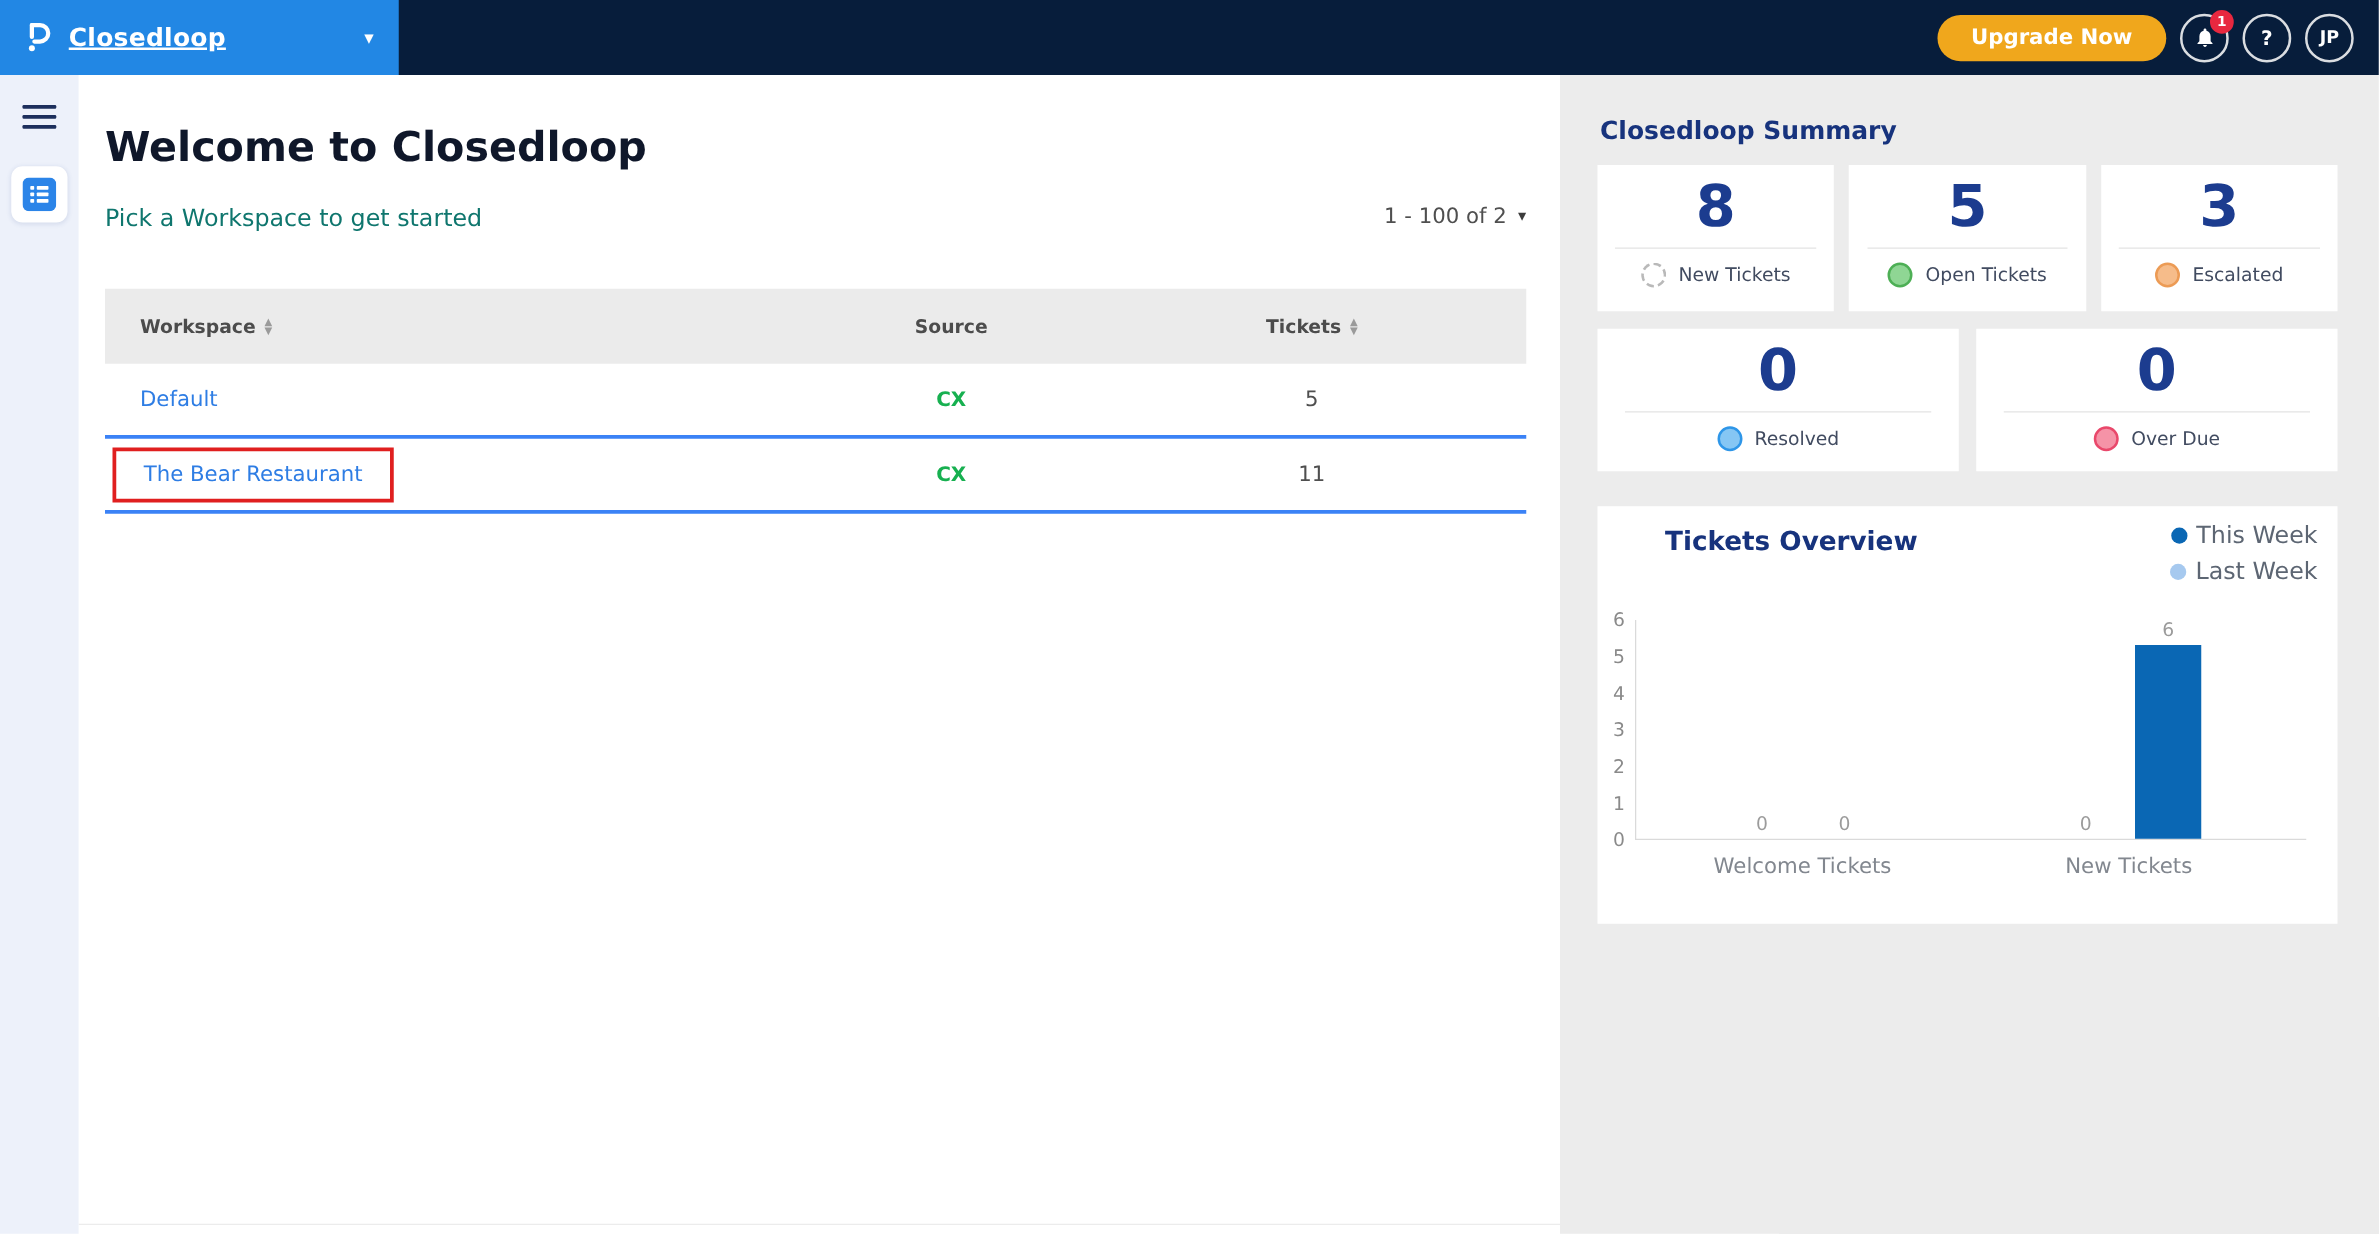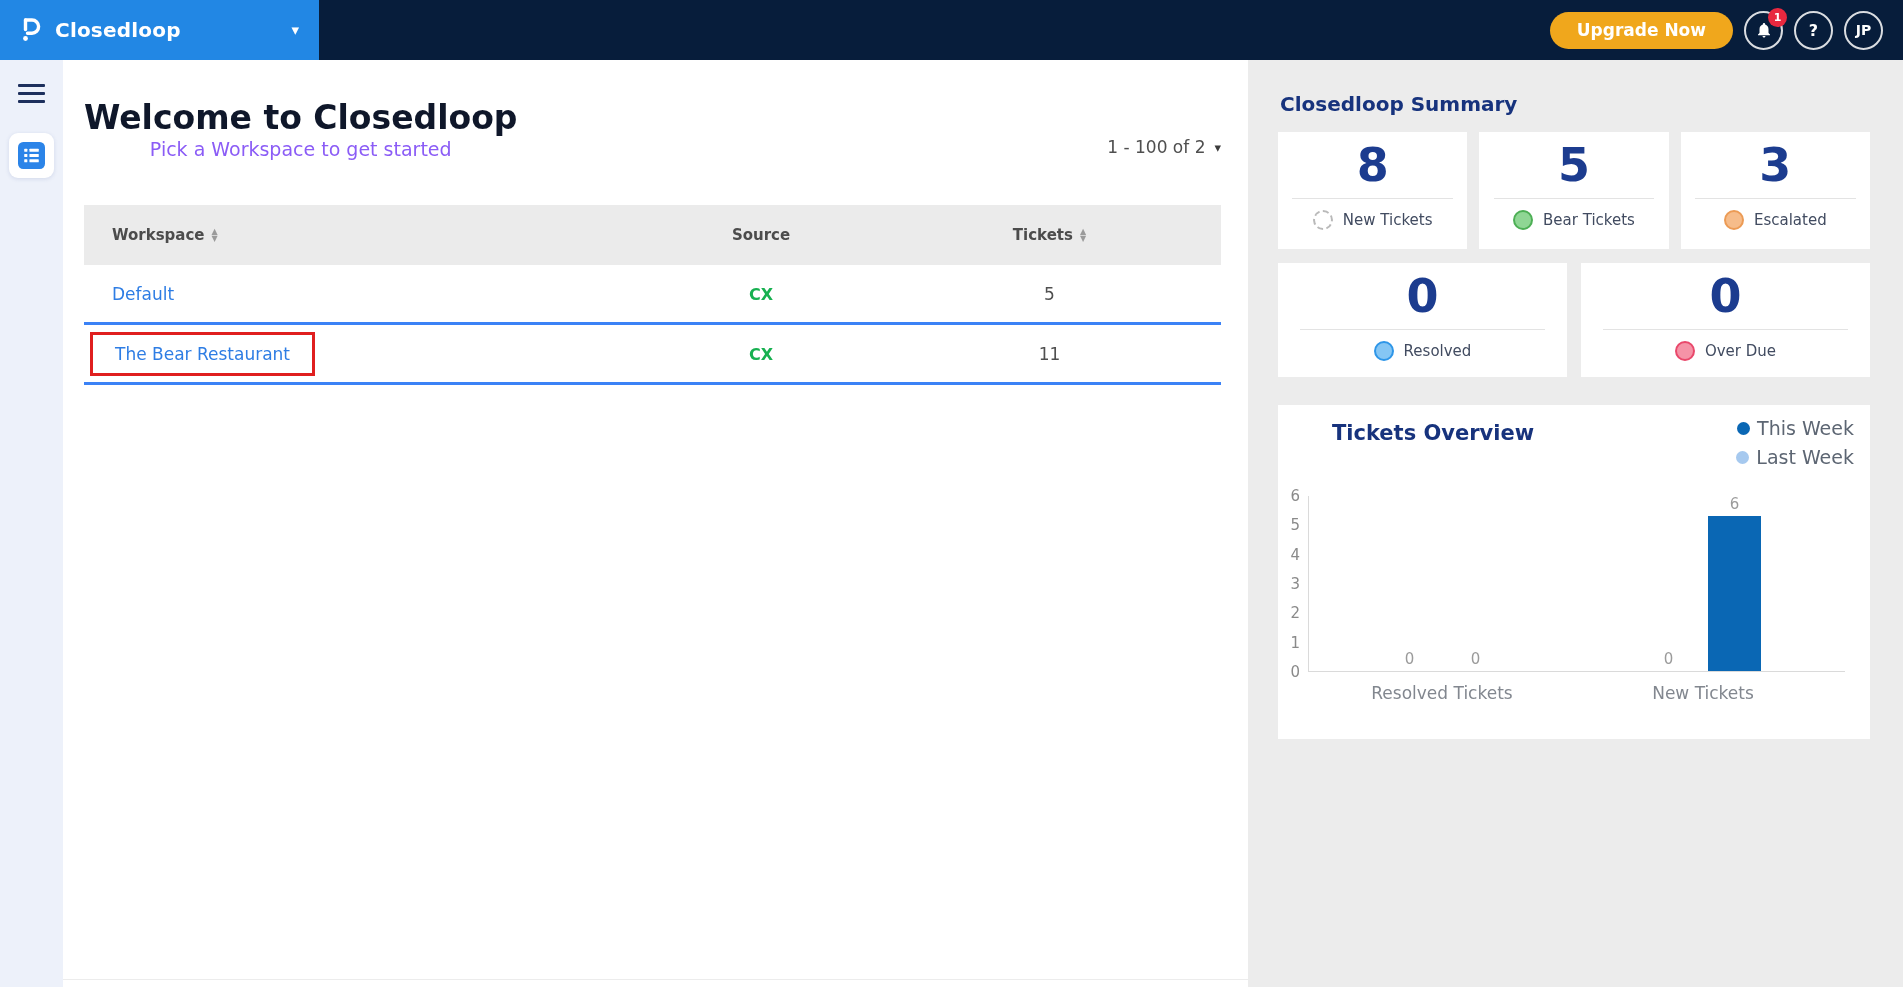--- a/index.html
+++ b/index.html
@@ -5,38 +5,38 @@
   * { box-sizing: border-box; margin: 0; padding: 0; }
   html,body { width:1903px; height:987px; }
   body {
     font-family: "DejaVu Sans", "Liberation Sans", sans-serif;
     background:#ffffff; position:relative; overflow:hidden; color:#3a3e44;
   }
 
   
   .topbar { position:absolute; top:0; left:0; width:1903px; height:60px; background:#071d3b; display:flex; align-items:center; }
   .brand { width:319px; height:60px; background:#2287e4; display:flex; align-items:center; padding:0 20px 0 20px; gap:13px; cursor:pointer; }
-  .brand-name { color:#fff; font-size:20px; font-weight:bold; letter-spacing:.2px; }
+  .brand-name { color:#fff; font-size:20px; font-weight:bold; letter-spacing:.2px;text-decoration:underline; }
   .brand-caret { color:#fff; font-size:15px; margin-left:auto; }
   .topbar-right { margin-left:auto; display:flex; align-items:center; gap:11px; padding-right:20px; }
   .upgrade-btn { height:37px; padding:0 27px; border-radius:19px; background:#f0a71c; border:none; color:#fff; font-weight:bold; font-size:17px; font-family:inherit; cursor:pointer; }
   .circle-btn { width:39px; height:39px; border-radius:50%; border:2px solid rgba(255,255,255,.85); background:transparent; color:#fff; display:flex; align-items:center; justify-content:center; font-size:16px; font-weight:bold; position:relative; cursor:pointer; font-family:inherit; }
   .badge { position:absolute; top:-5px; right:-6px; min-width:19px; height:19px; border-radius:50%; background:#e8283f; color:#fff; font-size:11px; font-weight:bold; display:flex; align-items:center; justify-content:center; }
 
   
   .sidebar { position:absolute; top:60px; left:0; bottom:0; width:63px; background:#edf1fa; }
   .hamburger { margin:24px auto 0; width:27px; display:flex; flex-direction:column; gap:5px; cursor:pointer; }
   .hamburger span { display:block; height:3px; background:#1d2f5c; border-radius:1px; }
   .side-tile { width:45px; height:45px; margin:30px auto 0; background:#fff; border-radius:9px; box-shadow:0 1px 4px rgba(40,70,140,.14); display:flex; align-items:center; justify-content:center; cursor:pointer; }
 
   
   .main { position:absolute; top:60px; left:63px; width:1185px; bottom:0; background:#fff; padding:38px 27px 0 21px; }
   .head-row { display:flex; justify-content:space-between; align-items:flex-end; }
   .page-title { font-size:33px; font-weight:600; color:#0f172a; }
-  .page-subtitle { font-size:19px; color:#8b5cf6; margin-top:1px;text-align:center; }
+  .page-subtitle { font-size:19px; color:#0f766e; margin-top:27px; }
   .pagination { display:flex; align-items:center; gap:9px; font-size:17px; color:#4f4f4f; padding-bottom:3px; cursor:pointer; }
   .pagination .caret { font-size:13px; color:#3c3c3c; }
 
   .table { margin-top:45px; width:1137px; }
   .trow { display:grid; grid-template-columns:560px 234px 343px; align-items:center; height:60px; }
   .thead { background:#ebebeb; font-size:15px; font-weight:bold; color:#4c4c4c; }
   .tbody-row { border-bottom:3px solid #3b82f6; font-size:17px; }
   .c-ws { padding-left:28px; display:flex; align-items:center; gap:7px; }
   .c-src { text-align:center; }
   .c-tk { text-align:center; display:flex; align-items:center; justify-content:center; gap:7px; }
@@ -201,21 +201,21 @@
       <div class="card-label-row">
         <span class="dot" style="border: 2px dashed rgb(185, 185, 185); background: transparent;"></span>
         <span>New Tickets</span>
       </div>
     </div>
     <div class="card">
       <div class="card-num">5</div>
       <hr class="card-hr">
       <div class="card-label-row">
         <span class="dot" style="background: rgb(143, 214, 148); border: 2px solid rgb(77, 175, 85);"></span>
-        <span>Bear Tickets</span>
+        <span>Open Tickets</span>
       </div>
     </div>
     <div class="card">
       <div class="card-num">3</div>
       <hr class="card-hr">
       <div class="card-label-row">
         <span class="dot" style="background: rgb(246, 188, 138); border: 2px solid rgb(236, 155, 85);"></span>
         <span>Escalated</span>
       </div>
     </div>
@@ -273,19 +273,19 @@
         <div class="bar" style="height: 0px; background: rgb(10, 103, 180);"></div>
       </div>
       <div class="slot s2">
         <span class="bar-label">0</span>
         <div class="bar" style="height: 0px; background: rgb(166, 201, 239);"></div>
       </div>
       <div class="slot s3">
         <span class="bar-label">6</span>
         <div class="bar" style="height: 176px; background: rgb(10, 103, 180);"></div>
       </div>
-      <span class="cat-label cat0">Resolved Tickets</span>
+      <span class="cat-label cat0">Welcome Tickets</span>
       <span class="cat-label cat1">New Tickets</span>
     </div>
   </div>
 </aside>
 
 <div class="bottom-line"></div>
 
 </body></html>

